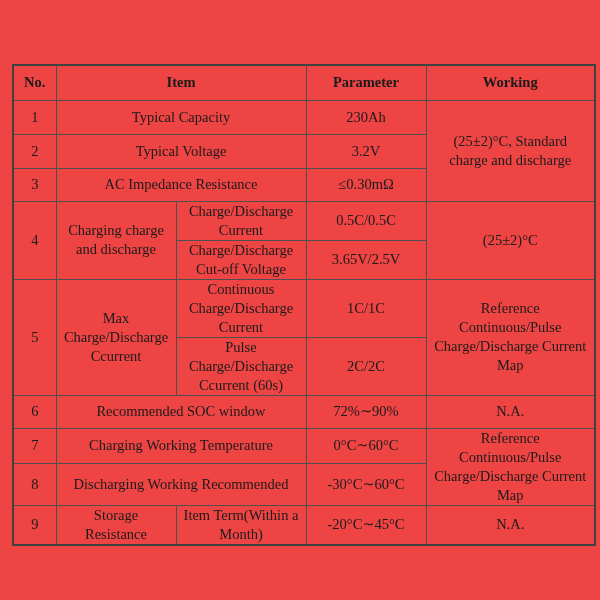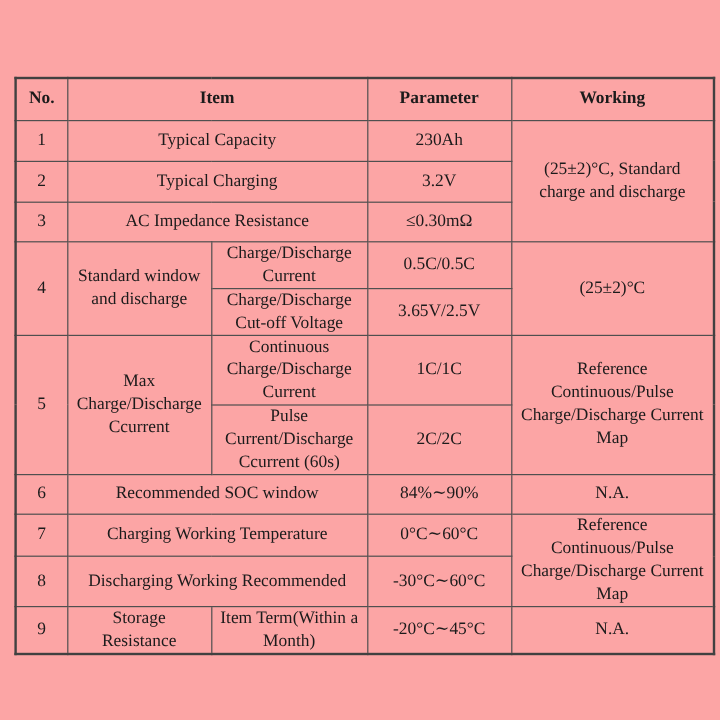--- a/index.html
+++ b/index.html
@@ -3,21 +3,21 @@
 <meta charset="utf-8">
 <style>
   html, body {
     margin: 0; padding: 0;
     width: 600px; height: 600px;
     background: #ffffff;
   }
   .page {
     position: relative;
     width: 600px; height: 600px;
-    background: #fca5a5;
+    background: #ef4444;
     font-family: "Liberation Serif", "DejaVu Serif", serif;
     color: #1b1b1b;
   }
   table.spec {
     position: absolute;
     left: 12px; top: 64px;
     width: 582px;
     border-collapse: collapse;
     table-layout: fixed;
     border: 2px solid #414141;
@@ -65,33 +65,33 @@
       <tr class="h34">
         <td>1</td>
         <td colspan="2">Typical Capacity</td>
         <td>230Ah</td>
         <td rowspan="3">(25±2)°C, Standard
 charge and discharge</td>
       </tr>
 
       <tr class="h34">
         <td>2</td>
-        <td colspan="2">Typical Charging</td>
+        <td colspan="2">Typical Voltage</td>
         <td>3.2V</td>
       </tr>
 
       <tr class="h33">
         <td>3</td>
         <td colspan="2">AC Impedance Resistance</td>
         <td>≤0.30mΩ</td>
       </tr>
 
       <tr class="h37">
         <td rowspan="2">4</td>
-        <td rowspan="2">Standard window
+        <td rowspan="2">Charging charge
 and discharge</td>
         <td>Charge/Discharge
 Current</td>
         <td>0.5C/0.5C</td>
         <td rowspan="2">(25±2)°C</td>
       </tr>
 
       <tr class="h38">
         <td>Charge/Discharge
 Cut-off Voltage</td>
@@ -108,29 +108,29 @@
 Current</td>
         <td>1C/1C</td>
         <td rowspan="2">Reference
 Continuous/Pulse
 Charge/Discharge Current
 Map</td>
       </tr>
 
       <tr class="h55">
         <td>Pulse
-Current/Discharge
+Charge/Discharge
 Ccurrent (60s)</td>
         <td>2C/2C</td>
       </tr>
 
       <tr class="h33">
         <td>6</td>
         <td colspan="2">Recommended SOC window</td>
-        <td>84%∼90%</td>
+        <td>72%∼90%</td>
         <td>N.A.</td>
       </tr>
 
       <tr class="h35">
         <td>7</td>
         <td colspan="2">Charging Working Temperature</td>
         <td>0°C∼60°C</td>
         <td rowspan="2">Reference
 Continuous/Pulse
 Charge/Discharge Current

